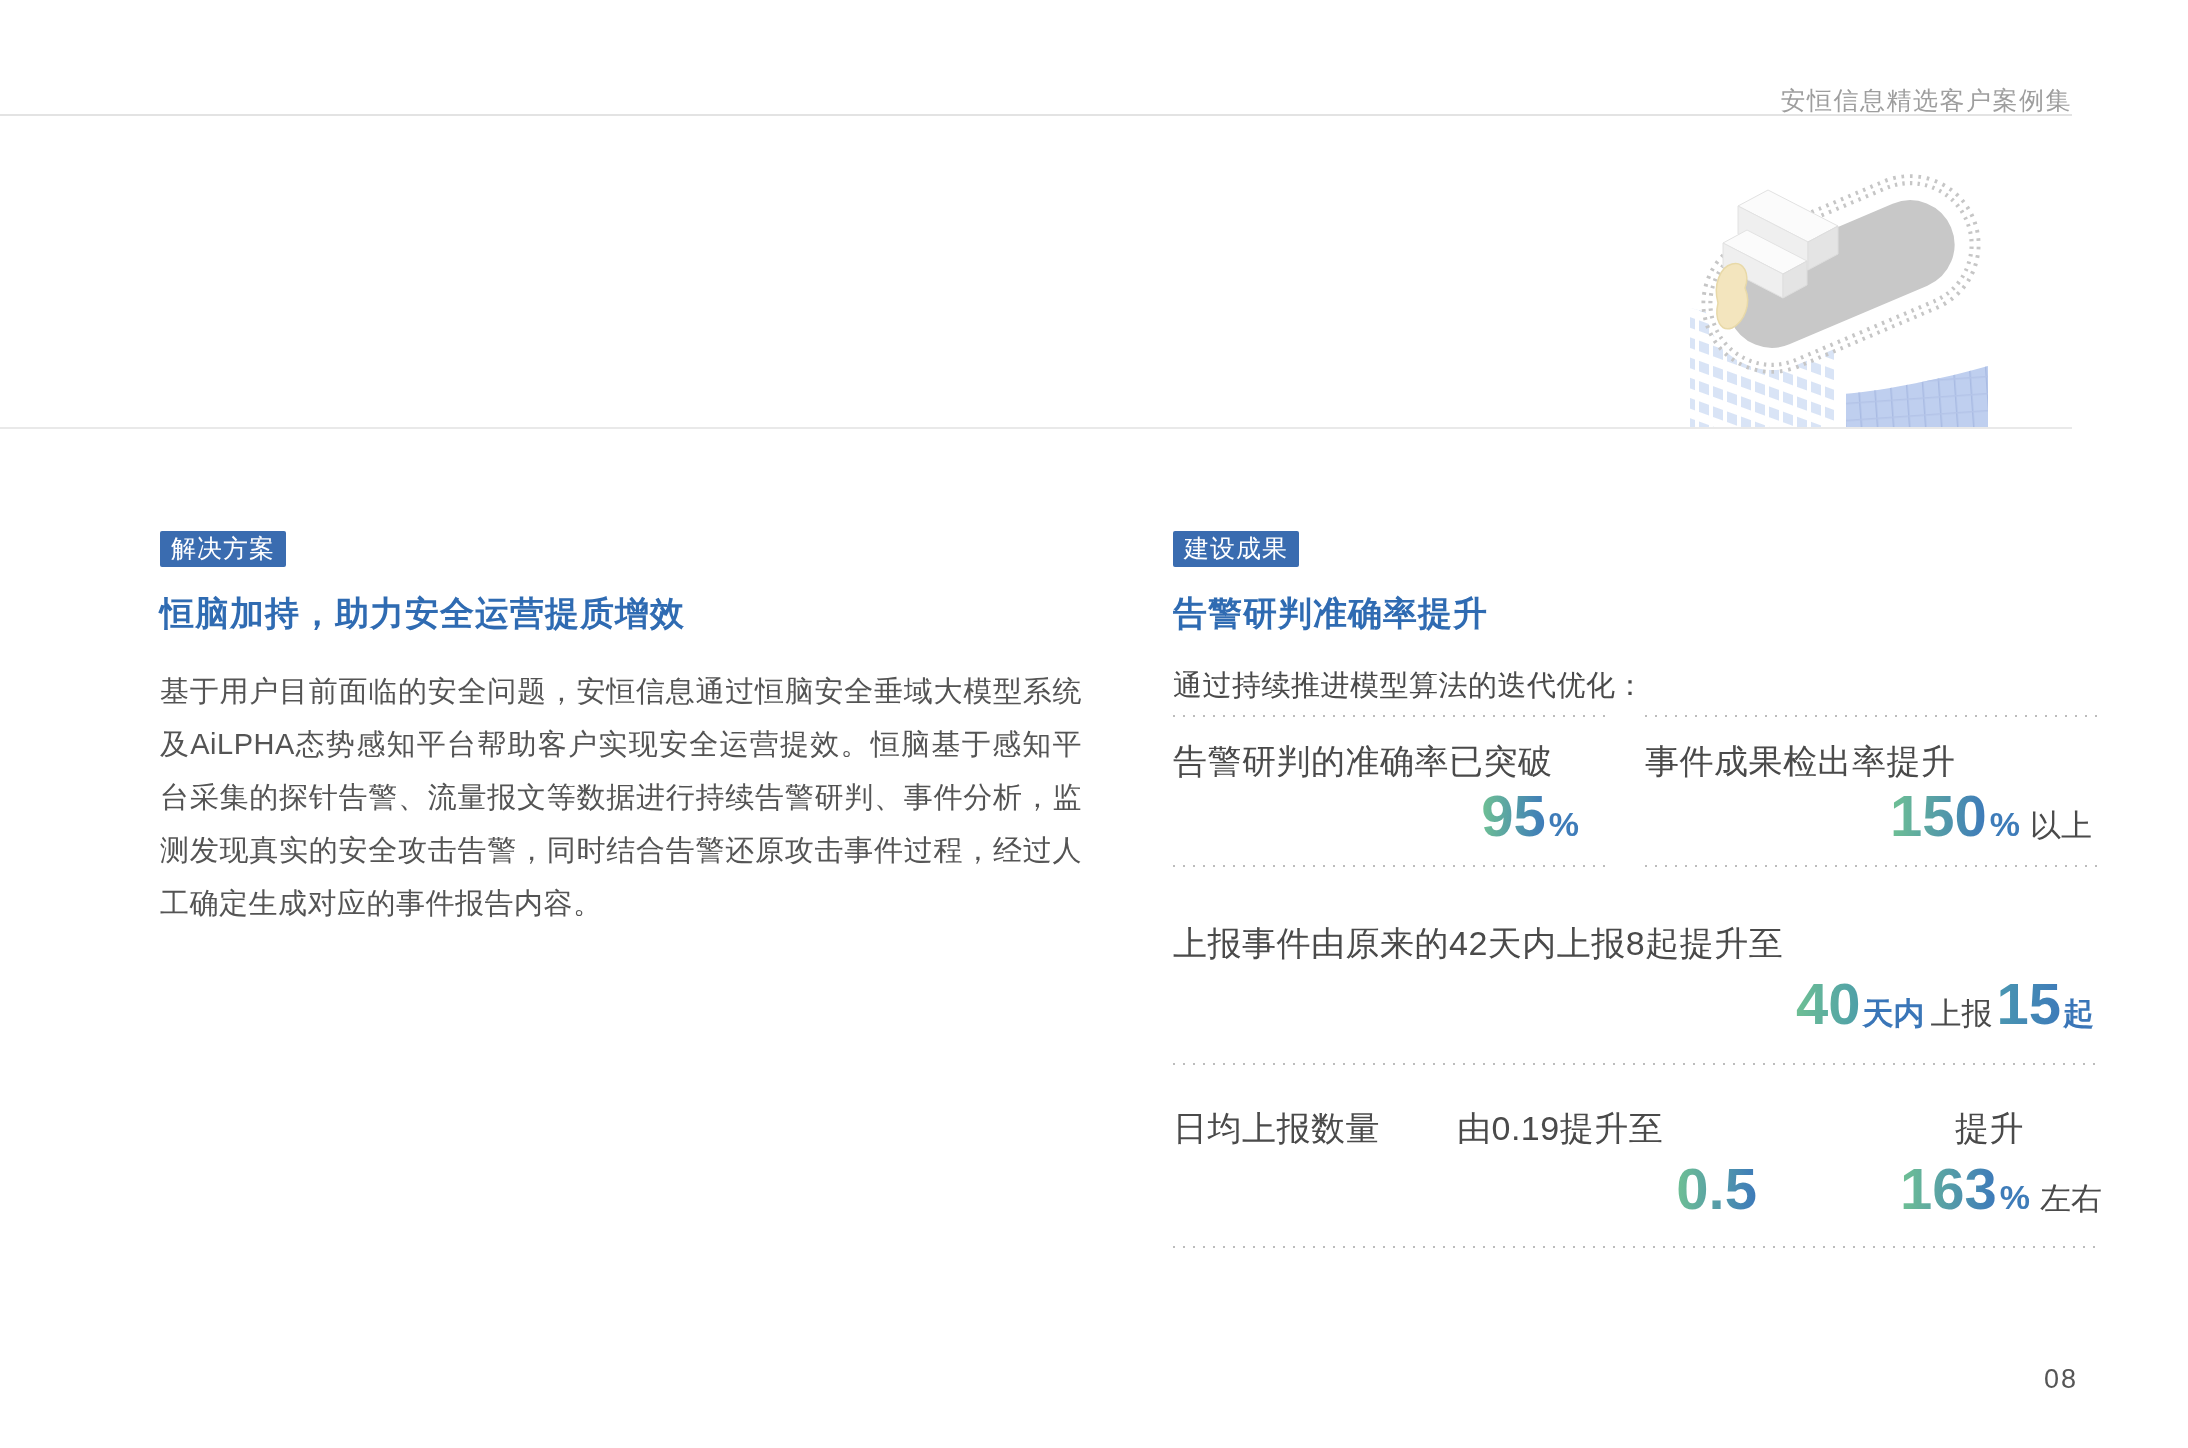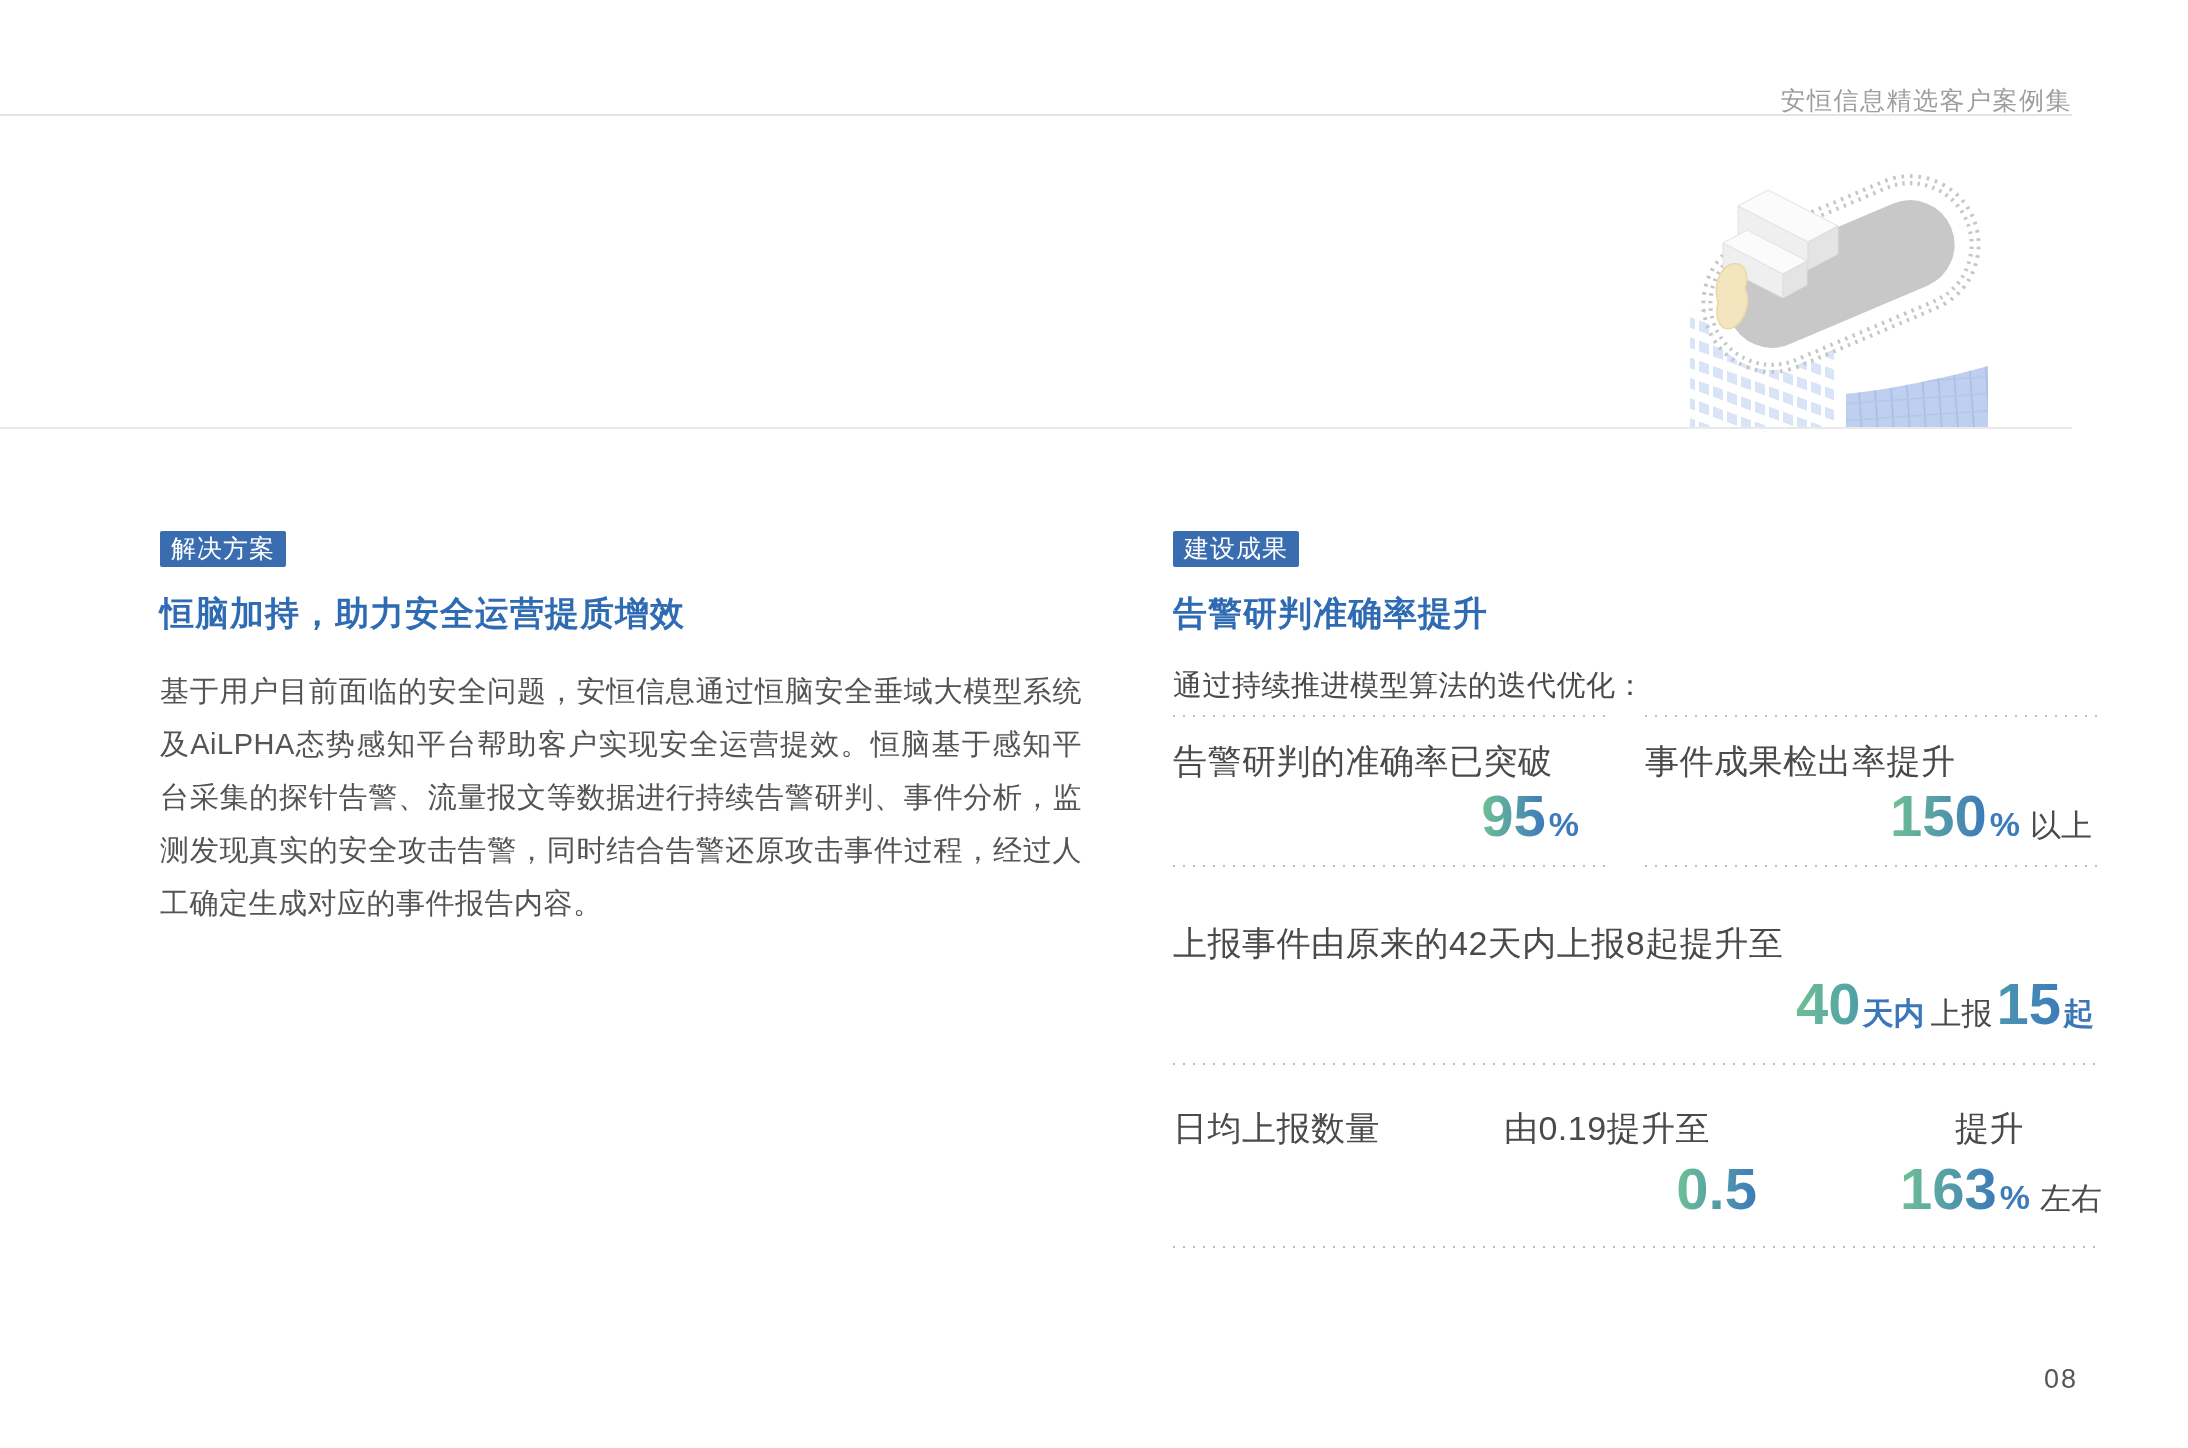--- a/index.html
+++ b/index.html
@@ -62,21 +62,21 @@
   .grad-b{background:linear-gradient(92deg,#4a96b1 5%,#3e7cb9 95%);-webkit-background-clip:text;background-clip:text;}
   .unit{font-size:34px;font-weight:bold;color:#3e7cb9;margin-left:3px;}
   .unit-cn{font-size:31px;font-weight:bold;color:#3a76b8;margin-left:2px;text-align:right;}
   .suffix{font-size:31px;color:#4a4a4a;margin-left:10px;}
   .mid-text{font-size:31px;color:#4a4a4a;margin:0 4px 0 6px;}
   .stat-row2 .stat-label{padding-top:56px;}
   .stat-row2 .stat-value-line{margin-top:8px;padding-right:8px;}
   .stat-row2 + .dotline{margin-top:26px;}
   .stat-row3{display:flex;}
   .r3-cell1{flex:1;}
-  .r3-cell2{width:300px;text-align:center;}
+  .r3-cell2{width:300px;text-align:left;}
   .r3-cell3{width:345px;text-align:right;}
   .stat-row3 .stat-label{padding-top:43px;}
   .r3-lift{padding-right:78px;}
   .stat-row3 .stat-value-line{margin-top:8px;}
   .stat-row3 + .dotline{margin-top:24px;}
   .page-number{
     position:absolute;top:1364px;right:110px;font-size:27px;color:#555555;letter-spacing:2px;
   }
 </style>
 </head>

